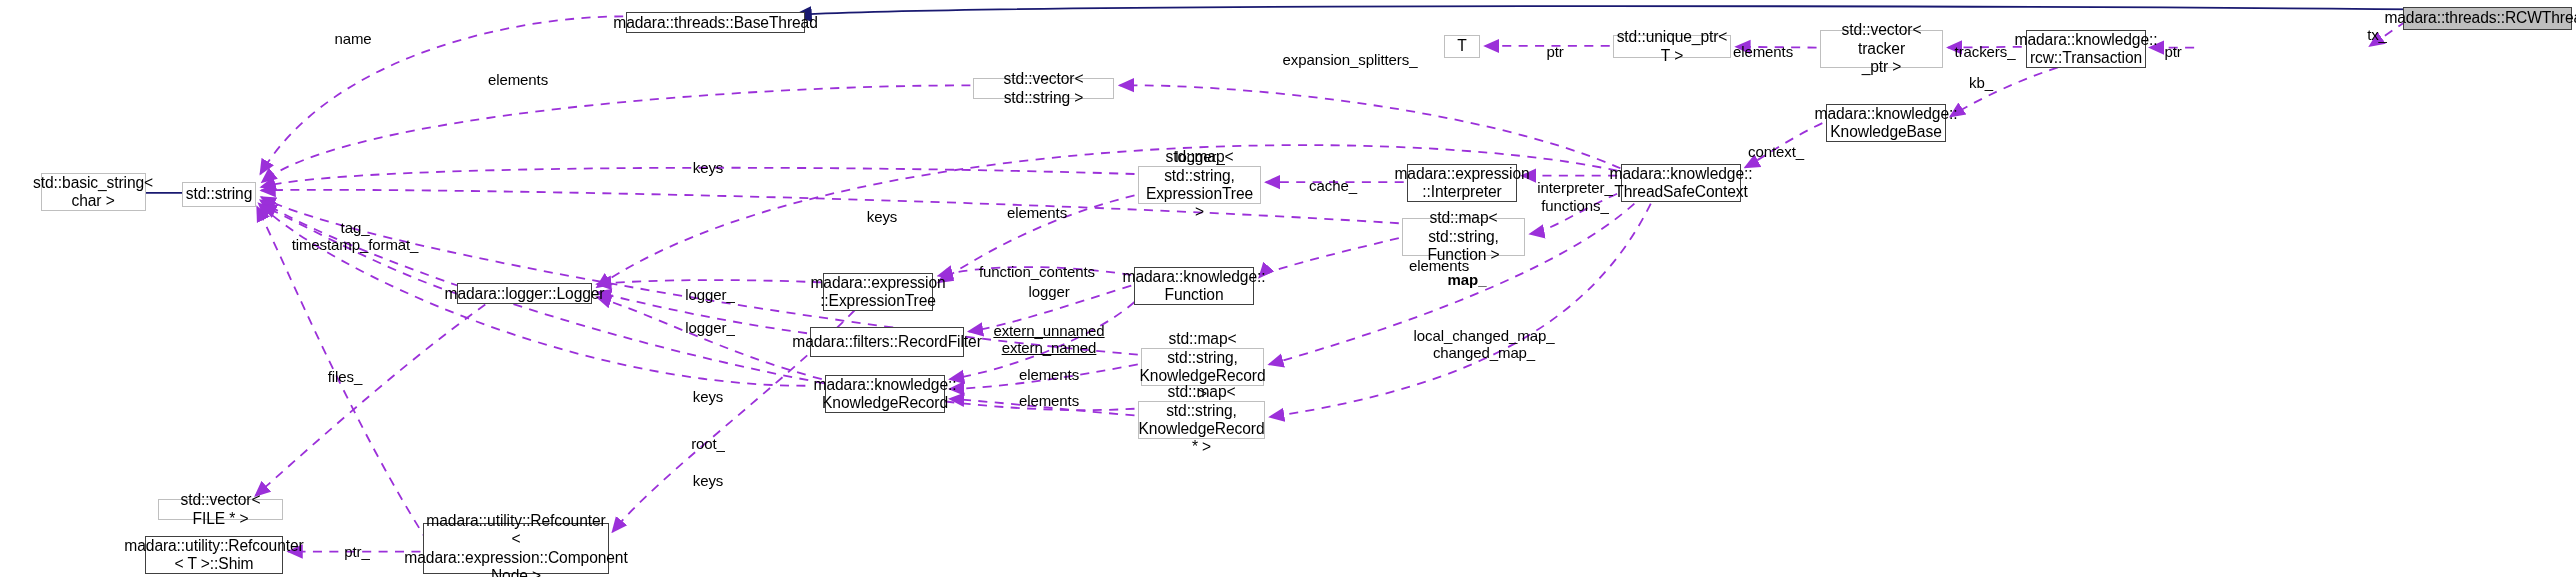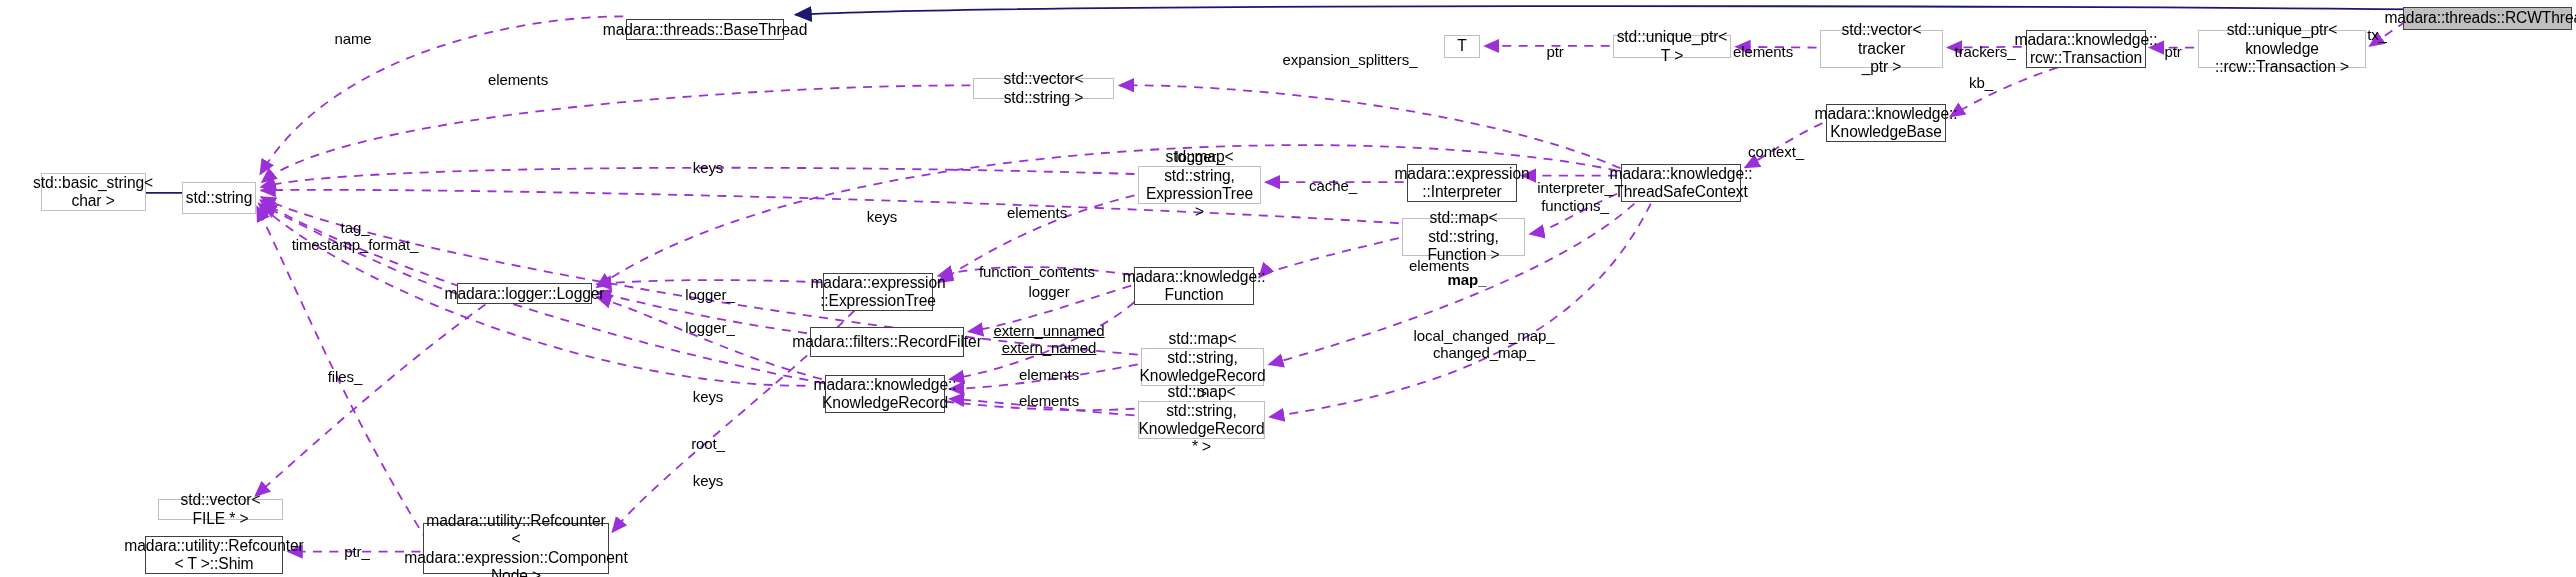--- a/index.html
+++ b/index.html
@@ -158,25 +158,25 @@
       <path d="M520,660 C430,520 350,330 312,252"></path>
       <path d="M980,470 C700,470 400,330 314,248"></path>
     </g>
   </svg>
 
   <div class="node tpl" style="left:6.6px; top:173px; width:105px; height:38px;margin-left:34px;">
     <span>std::basic_string&lt;
 char &gt;</span>
   </div>
 
-  <div class="node tpl" style="left:182px; top:182px; width:74px; height:32px;">
+  <div class="node tpl" style="left:182px; top:182px; width:74px; height:25px;">
     <span>std::string</span>
   </div>
 
-  <div class="node cls" style="left:626px; top:19px; width:158px; height:21.4px;">
+  <div class="node cls" style="left:626px; top:12px; width:179px; height:21.4px;">
     <span>madara::threads::BaseThread</span>
   </div>
 
   <div class="node tpl" style="left:973px; top:78px; width:141px; height:21.4px;">
     <span>std::vector&lt; std::string &gt;</span>
   </div>
 
   <div class="node tpl" style="left:1444px; top:35px; width:36px; height:23px;">
     <span>T</span>
   </div>
@@ -188,24 +188,20 @@
   <div class="node tpl" style="left:1820px; top:30px; width:123px; height:38px;">
     <span>std::vector&lt; tracker
 _ptr &gt;</span>
   </div>
 
   <div class="node cls" style="left:2026px; top:30px; width:120px; height:38px;">
     <span>madara::knowledge::
 rcw::Transaction</span>
   </div>
 
-  <div class="node tpl" style="left:2198px; top:30px; width:168px; height:38px;">
-    <span>std::unique_ptr&lt; knowledge
-::rcw::Transaction &gt;</span>
-  </div>
 
   <div class="node root" style="left:2403px; top:6.6px; width:169px; height:23px;">
     <span>madara::threads::RCWThread</span>
   </div>
 
   <div class="node cls" style="left:1826px; top:104px; width:120px; height:38px;">
     <span>madara::knowledge::
 KnowledgeBase</span>
   </div>
 

